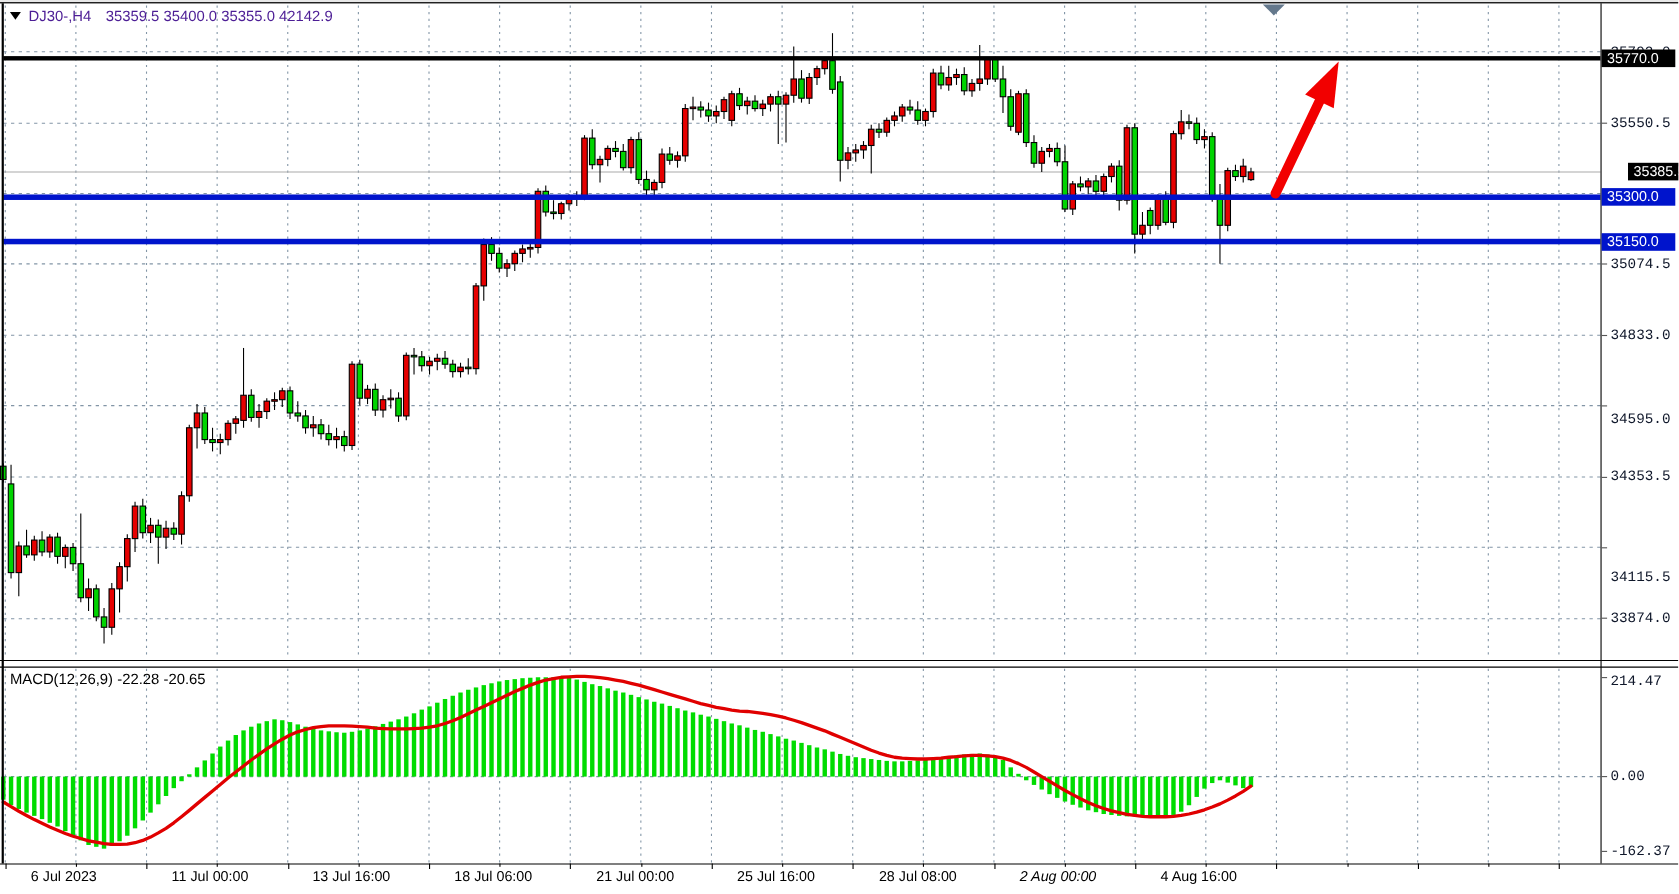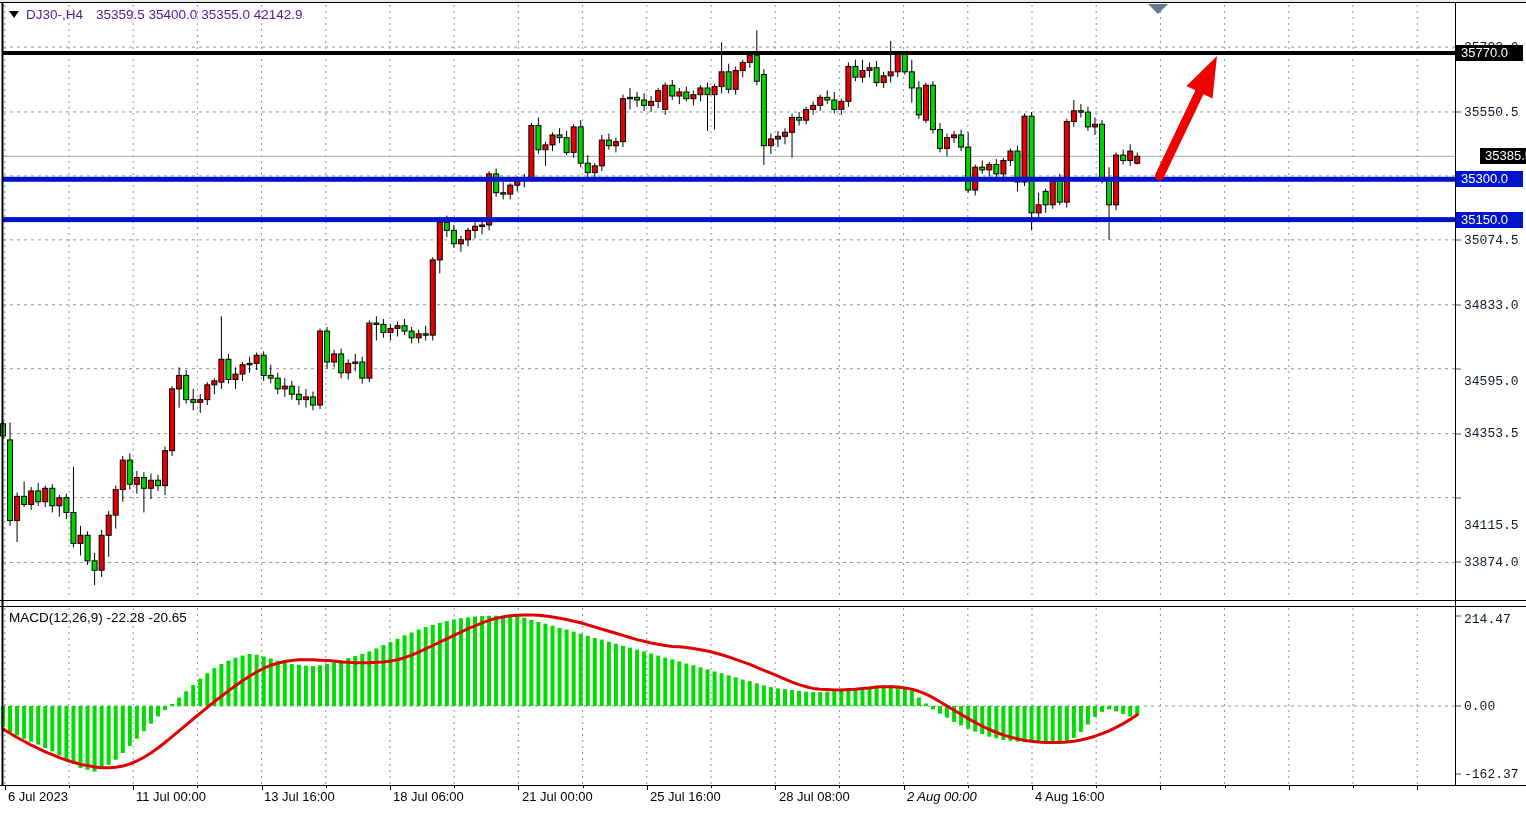--- a/index.html
+++ b/index.html
@@ -2,21 +2,21 @@
 <html><head>
 <meta charset="utf-8">
 <style>
   html,body{margin:0;padding:0;background:#fff;}
   .root{position:relative;width:1526px;height:813px;background:#ffffff;
         font-family:"Liberation Sans",sans-serif;overflow:hidden;}
   .lbl{position:absolute;font-size:13px;color:#0f172a;transform:translateY(-50%);white-space:nowrap;font-family:Liberation Mono, monospace;}
   .tick-h{position:absolute;width:5px;height:1px;background:#555;transform:translateY(-50%);}
   .badge{position:absolute;left:1456px;width:62px;height:16px;line-height:16px;color:#fff;
          font-size:13px;padding-left:5px;transform:translateY(-50%);}
-  .time-lbl{position:absolute;top:789px;font-size:13px;color:#000;white-space:nowrap;}
+  .time-lbl{position:absolute;top:789px;font-size:13px;color:#000;white-space:nowrap;margin-left:20px;}
   .legend{position:absolute;left:9px;top:7px;font-size:13.5px;color:#4c1d95;display:flex;align-items:center;gap:7px;justify-content:space-between;}
   .legend .vals{margin-left:6px;}
   .macd-legend{position:absolute;left:9px;top:610px;font-size:13.5px;color:#000;}
   .tri-down{width:0;height:0;border-left:5px solid transparent;border-right:5px solid transparent;
             border-top:7px solid #000;}
   .scroll-marker{position:absolute;left:1148px;top:4px;width:0;height:0;
                  border-left:10px solid transparent;border-right:10px solid transparent;
                  border-top:10px solid #64788c;}
   svg{position:absolute;left:0;top:0;}
   .frame-top{position:absolute;left:0;top:0;width:1526px;height:2px;background:#e8e8e8;border-bottom:1px solid #6a6a6a;}

